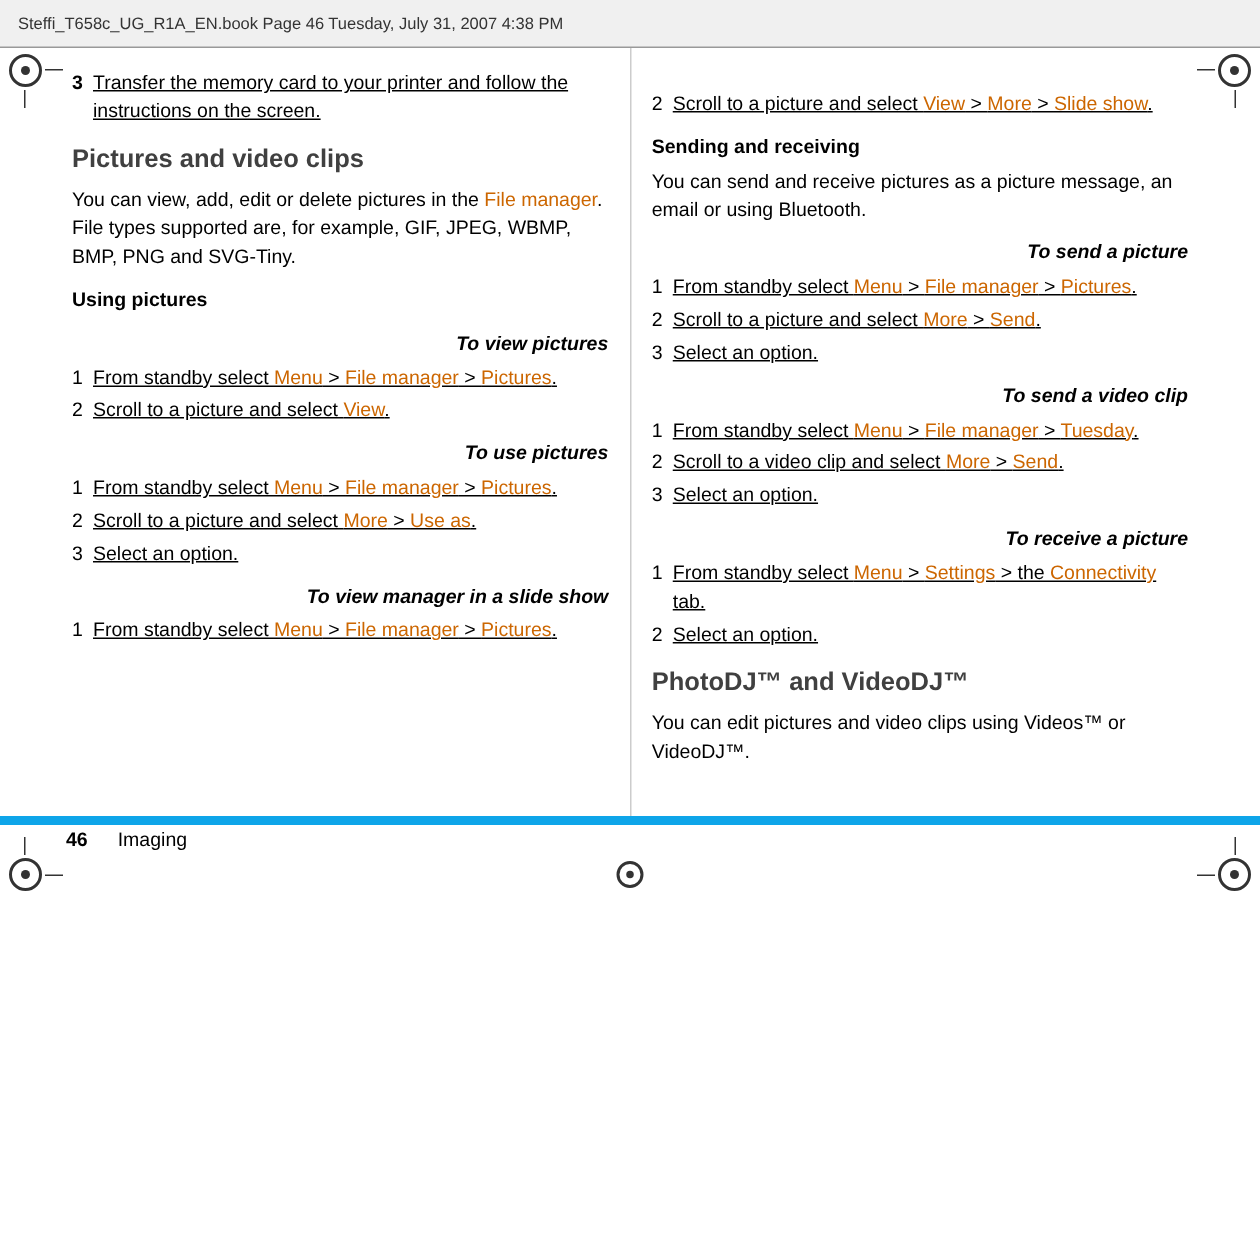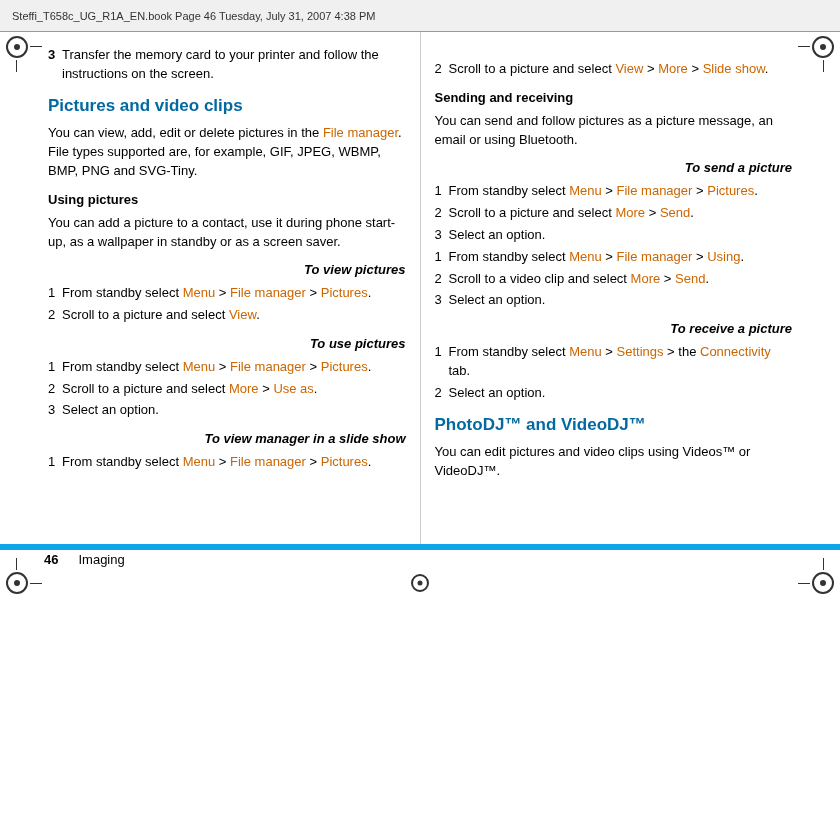--- a/index.html
+++ b/index.html
@@ -141,21 +141,21 @@
       flex: 1;
       padding: 14px 4px 0 14px;
       font-size: 13px;
       line-height: 1.45;
       border-left: 1px solid #ccc;
     }
 
     .section-title {
       font-size: 17px;
       font-weight: bold;
-      color: #0369a1;
+      color: #404040;
       margin-bottom: 6px;
       margin-top: 10px;
     }
 
     .sub-heading {
       font-weight: bold;
       font-size: 13px;
       margin-top: 10px;
       margin-bottom: 4px;
     }
@@ -179,20 +179,21 @@
       margin-bottom: 3px;
     }
 
     .num {
       min-width: 14px;
       font-weight: normal;
     }
 
     .item-text {
       flex: 1;
+      text-decoration: underline;
     }
 
     p {
       margin-bottom: 6px;
     }
 
     
     .footer-bar {
       position: absolute;
       bottom: 32px;
@@ -269,21 +270,20 @@
           <span class="item-text">Transfer the memory card to your printer and follow the instructions on the screen.</span>
         </div>
 
         <div class="section-title">Pictures and video clips</div>
 
         <p>
           <span>You can view, add, edit or delete pictures in the </span><span class="link-text">File manager</span><span>. File types supported are, for example, GIF, JPEG, WBMP, BMP, PNG and SVG-Tiny.</span>
         </p>
 
         <div class="sub-heading">Using pictures</div>
-        <p>You can add a picture to a contact, use it during phone start-up, as a wallpaper in standby or as a screen saver.</p>
 
         <div class="italic-heading">To view pictures</div>
         <div class="numbered-item">
           <span class="num">1</span>
           <span class="item-text">From standby select <span class="link-text">Menu</span> &gt; <span class="link-text">File manager</span> &gt; <span class="link-text">Pictures</span>.</span>
         </div>
         <div class="numbered-item">
           <span class="num">2</span>
           <span class="item-text">Scroll to a picture and select <span class="link-text">View</span>.</span>
         </div>
@@ -311,39 +311,40 @@
       </div>
 
       <div class="right-col">
 
         <div class="numbered-item" style="margin-top: 14px;">
           <span class="num">2</span>
           <span class="item-text">Scroll to a picture and select <span class="link-text">View</span> &gt; <span class="link-text">More</span> &gt; <span class="link-text">Slide show</span>.</span>
         </div>
 
         <div class="sub-heading">Sending and receiving</div>
-        <p>You can send and follow pictures as a picture message, an email or using Bluetooth.</p>
+        <p>You can send and receive pictures as a picture message, an email or using Bluetooth.</p>
 
         <div class="italic-heading">To send a picture</div>
         <div class="numbered-item">
           <span class="num">1</span>
           <span class="item-text">From standby select <span class="link-text">Menu</span> &gt; <span class="link-text">File manager</span> &gt; <span class="link-text">Pictures</span>.</span>
         </div>
         <div class="numbered-item">
           <span class="num">2</span>
           <span class="item-text">Scroll to a picture and select <span class="link-text">More</span> &gt; <span class="link-text">Send</span>.</span>
         </div>
         <div class="numbered-item">
           <span class="num">3</span>
           <span class="item-text">Select an option.</span>
         </div>
 
-        <div class="numbered-item">
-          <span class="num">1</span>
-          <span class="item-text">From standby select <span class="link-text">Menu</span> &gt; <span class="link-text">File manager</span> &gt; <span class="link-text">Using</span>.</span>
+        <div class="italic-heading">To send a video clip</div>
+        <div class="numbered-item">
+          <span class="num">1</span>
+          <span class="item-text">From standby select <span class="link-text">Menu</span> &gt; <span class="link-text">File manager</span> &gt; <span class="link-text">Tuesday</span>.</span>
         </div>
         <div class="numbered-item">
           <span class="num">2</span>
           <span class="item-text">Scroll to a video clip and select <span class="link-text">More</span> &gt; <span class="link-text">Send</span>.</span>
         </div>
         <div class="numbered-item">
           <span class="num">3</span>
           <span class="item-text">Select an option.</span>
         </div>
 

